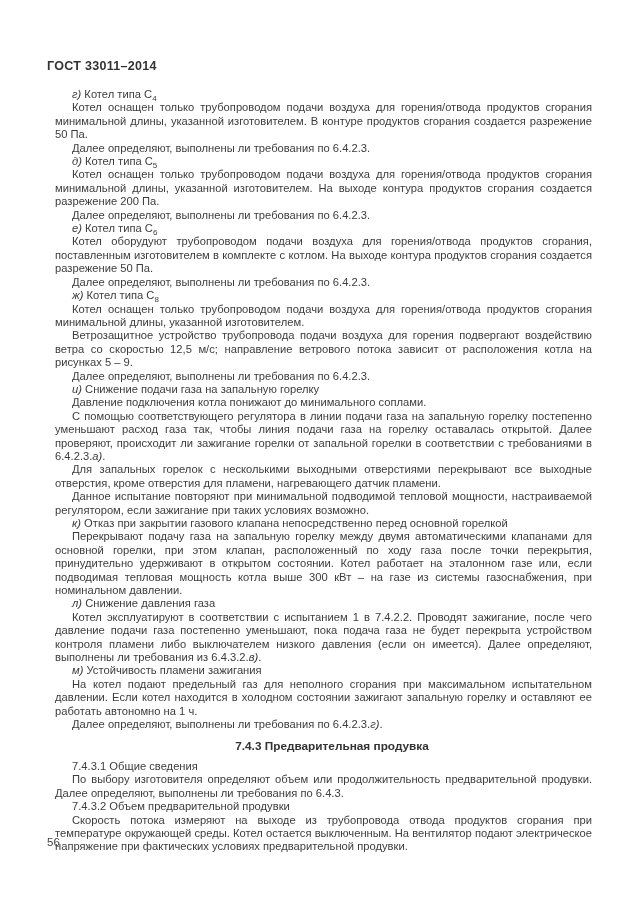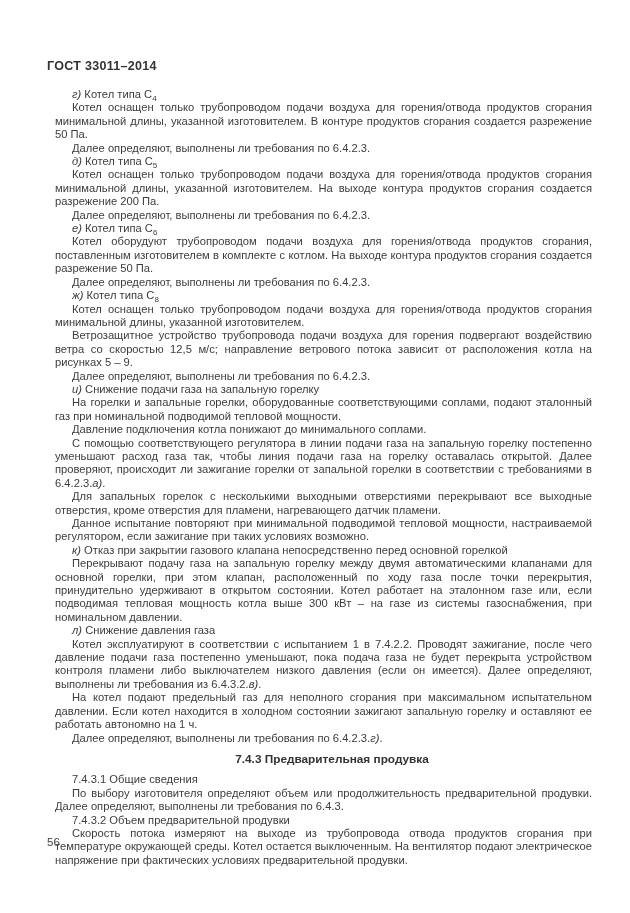--- a/index.html
+++ b/index.html
@@ -78,29 +78,29 @@
       <p class="para"><span>Котел оснащен только трубопроводом подачи воздуха для горения/отвода продуктов сгорания минимальной длины, указанной изготовителем. На выходе контура продуктов сгорания создается разрежение 200 Па.</span></p>
       <p class="para"><span>Далее определяют, выполнены ли требования по 6.4.2.3.</span></p>
       <p class="para"><span class="it">е)</span><span> Котел типа С</span><sub>6</sub></p>
       <p class="para"><span>Котел оборудуют трубопроводом подачи воздуха для горения/отвода продуктов сгорания, поставленным изготовителем в комплекте с котлом. На выходе контура продуктов сгорания создается разрежение 50 Па.</span></p>
       <p class="para"><span>Далее определяют, выполнены ли требования по 6.4.2.3.</span></p>
       <p class="para"><span class="it">ж)</span><span> Котел типа С</span><sub>8</sub></p>
       <p class="para"><span>Котел оснащен только трубопроводом подачи воздуха для горения/отвода продуктов сгорания минимальной длины, указанной изготовителем.</span></p>
       <p class="para"><span>Ветрозащитное устройство трубопровода подачи воздуха для горения подвергают воздействию ветра со скоростью 12,5 м/с; направление ветрового потока зависит от расположения котла на рисунках 5 – 9.</span></p>
       <p class="para"><span>Далее определяют, выполнены ли требования по 6.4.2.3.</span></p>
       <p class="para"><span class="it">и)</span><span> Снижение подачи газа на запальную горелку</span></p>
-      <p class="para"><span>На горелки и запальные горелки, оборудованные соответствующими соплами, подают эталонный газ при номинальной подводимой тепловой мощности.</span></p>
       <p class="para"><span>Давление подключения котла понижают до минимального соплами.</span></p>
       <p class="para"><span>С помощью соответствующего регулятора в линии подачи газа на запальную горелку постепенно уменьшают расход газа так, чтобы линия подачи газа на горелку оставалась открытой. Далее проверяют, происходит ли зажигание горелки от запальной горелки в соответствии с требованиями в 6.4.2.3.</span><span class="it">а)</span><span>.</span></p>
       <p class="para"><span>Для запальных горелок с несколькими выходными отверстиями перекрывают все выходные отверстия, кроме отверстия для пламени, нагревающего датчик пламени.</span></p>
       <p class="para"><span>Данное испытание повторяют при минимальной подводимой тепловой мощности, настраиваемой регулятором, если зажигание при таких условиях возможно.</span></p>
       <p class="para"><span class="it">к)</span><span> Отказ при закрытии газового клапана непосредственно перед основной горелкой</span></p>
       <p class="para"><span>Перекрывают подачу газа на запальную горелку между двумя автоматическими клапанами для основной горелки, при этом клапан, расположенный по ходу газа после точки перекрытия, принудительно удерживают в открытом состоянии. Котел работает на эталонном газе или, если подводимая тепловая мощность котла выше 300 кВт – на газе из системы газоснабжения, при номинальном давлении.</span></p>
       <p class="para"><span class="it">л)</span><span> Снижение давления газа</span></p>
       <p class="para"><span>Котел эксплуатируют в соответствии с испытанием 1 в 7.4.2.2. Проводят зажигание, после чего давление подачи газа постепенно уменьшают, пока подача газа не будет перекрыта устройством контроля пламени либо выключателем низкого давления (если он имеется). Далее определяют, выполнены ли требования из 6.4.3.2.</span><span class="it">в)</span><span>.</span></p>
+      <p class="para"><span class="it">м)</span><span> Устойчивость пламени зажигания</span></p>
       <p class="para"><span>На котел подают предельный газ для неполного сгорания при максимальном испытательном давлении. Если котел находится в холодном состоянии зажигают запальную горелку и оставляют ее работать автономно на 1 ч.</span></p>
       <p class="para"><span>Далее определяют, выполнены ли требования по 6.4.2.3.</span><span class="it">г)</span><span>.</span></p>
       <p class="para heading"><span>7.4.3 Предварительная продувка</span></p>
       <p class="para"><span>7.4.3.1 Общие сведения</span></p>
       <p class="para"><span>По выбору изготовителя определяют объем или продолжительность предварительной продувки. Далее определяют, выполнены ли требования по 6.4.3.</span></p>
       <p class="para"><span>7.4.3.2 Объем предварительной продувки</span></p>
       <p class="para"><span>Скорость потока измеряют на выходе из трубопровода отвода продуктов сгорания при температуре окружающей среды. Котел остается выключенным. На вентилятор подают электрическое напряжение при фактических условиях предварительной продувки.</span></p>
     </div>
 
   <div class="page-number">56</div>

